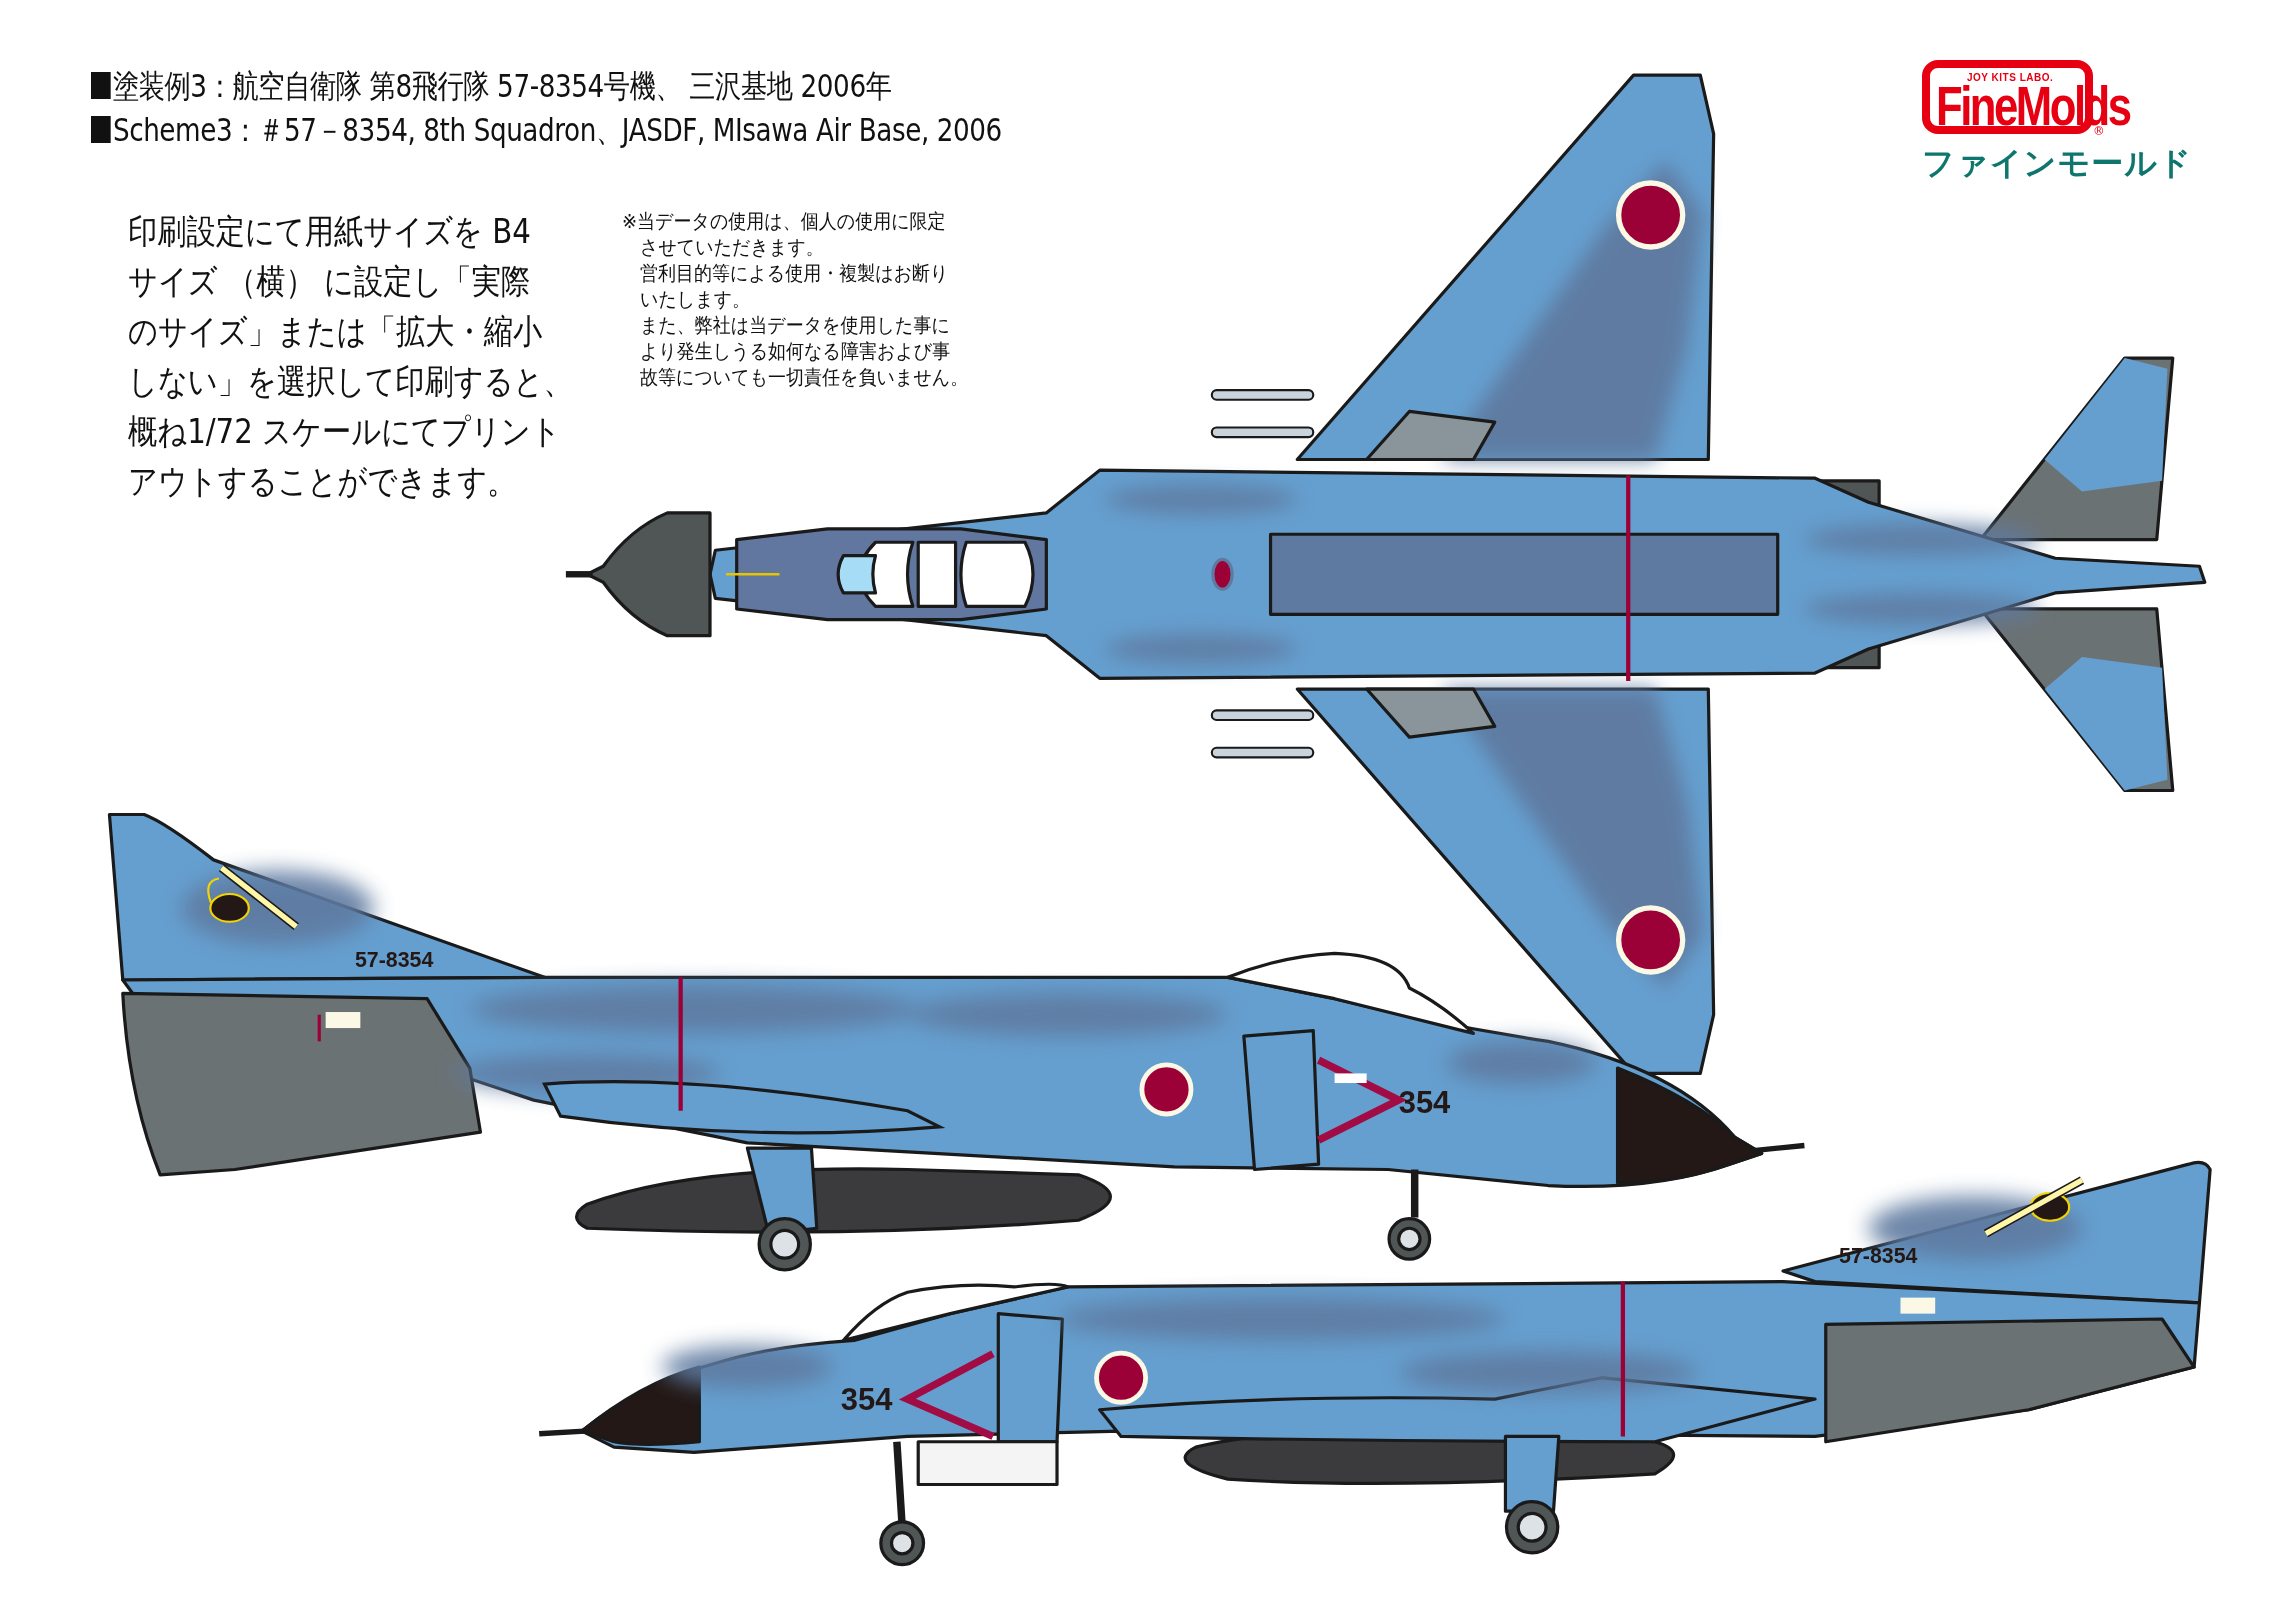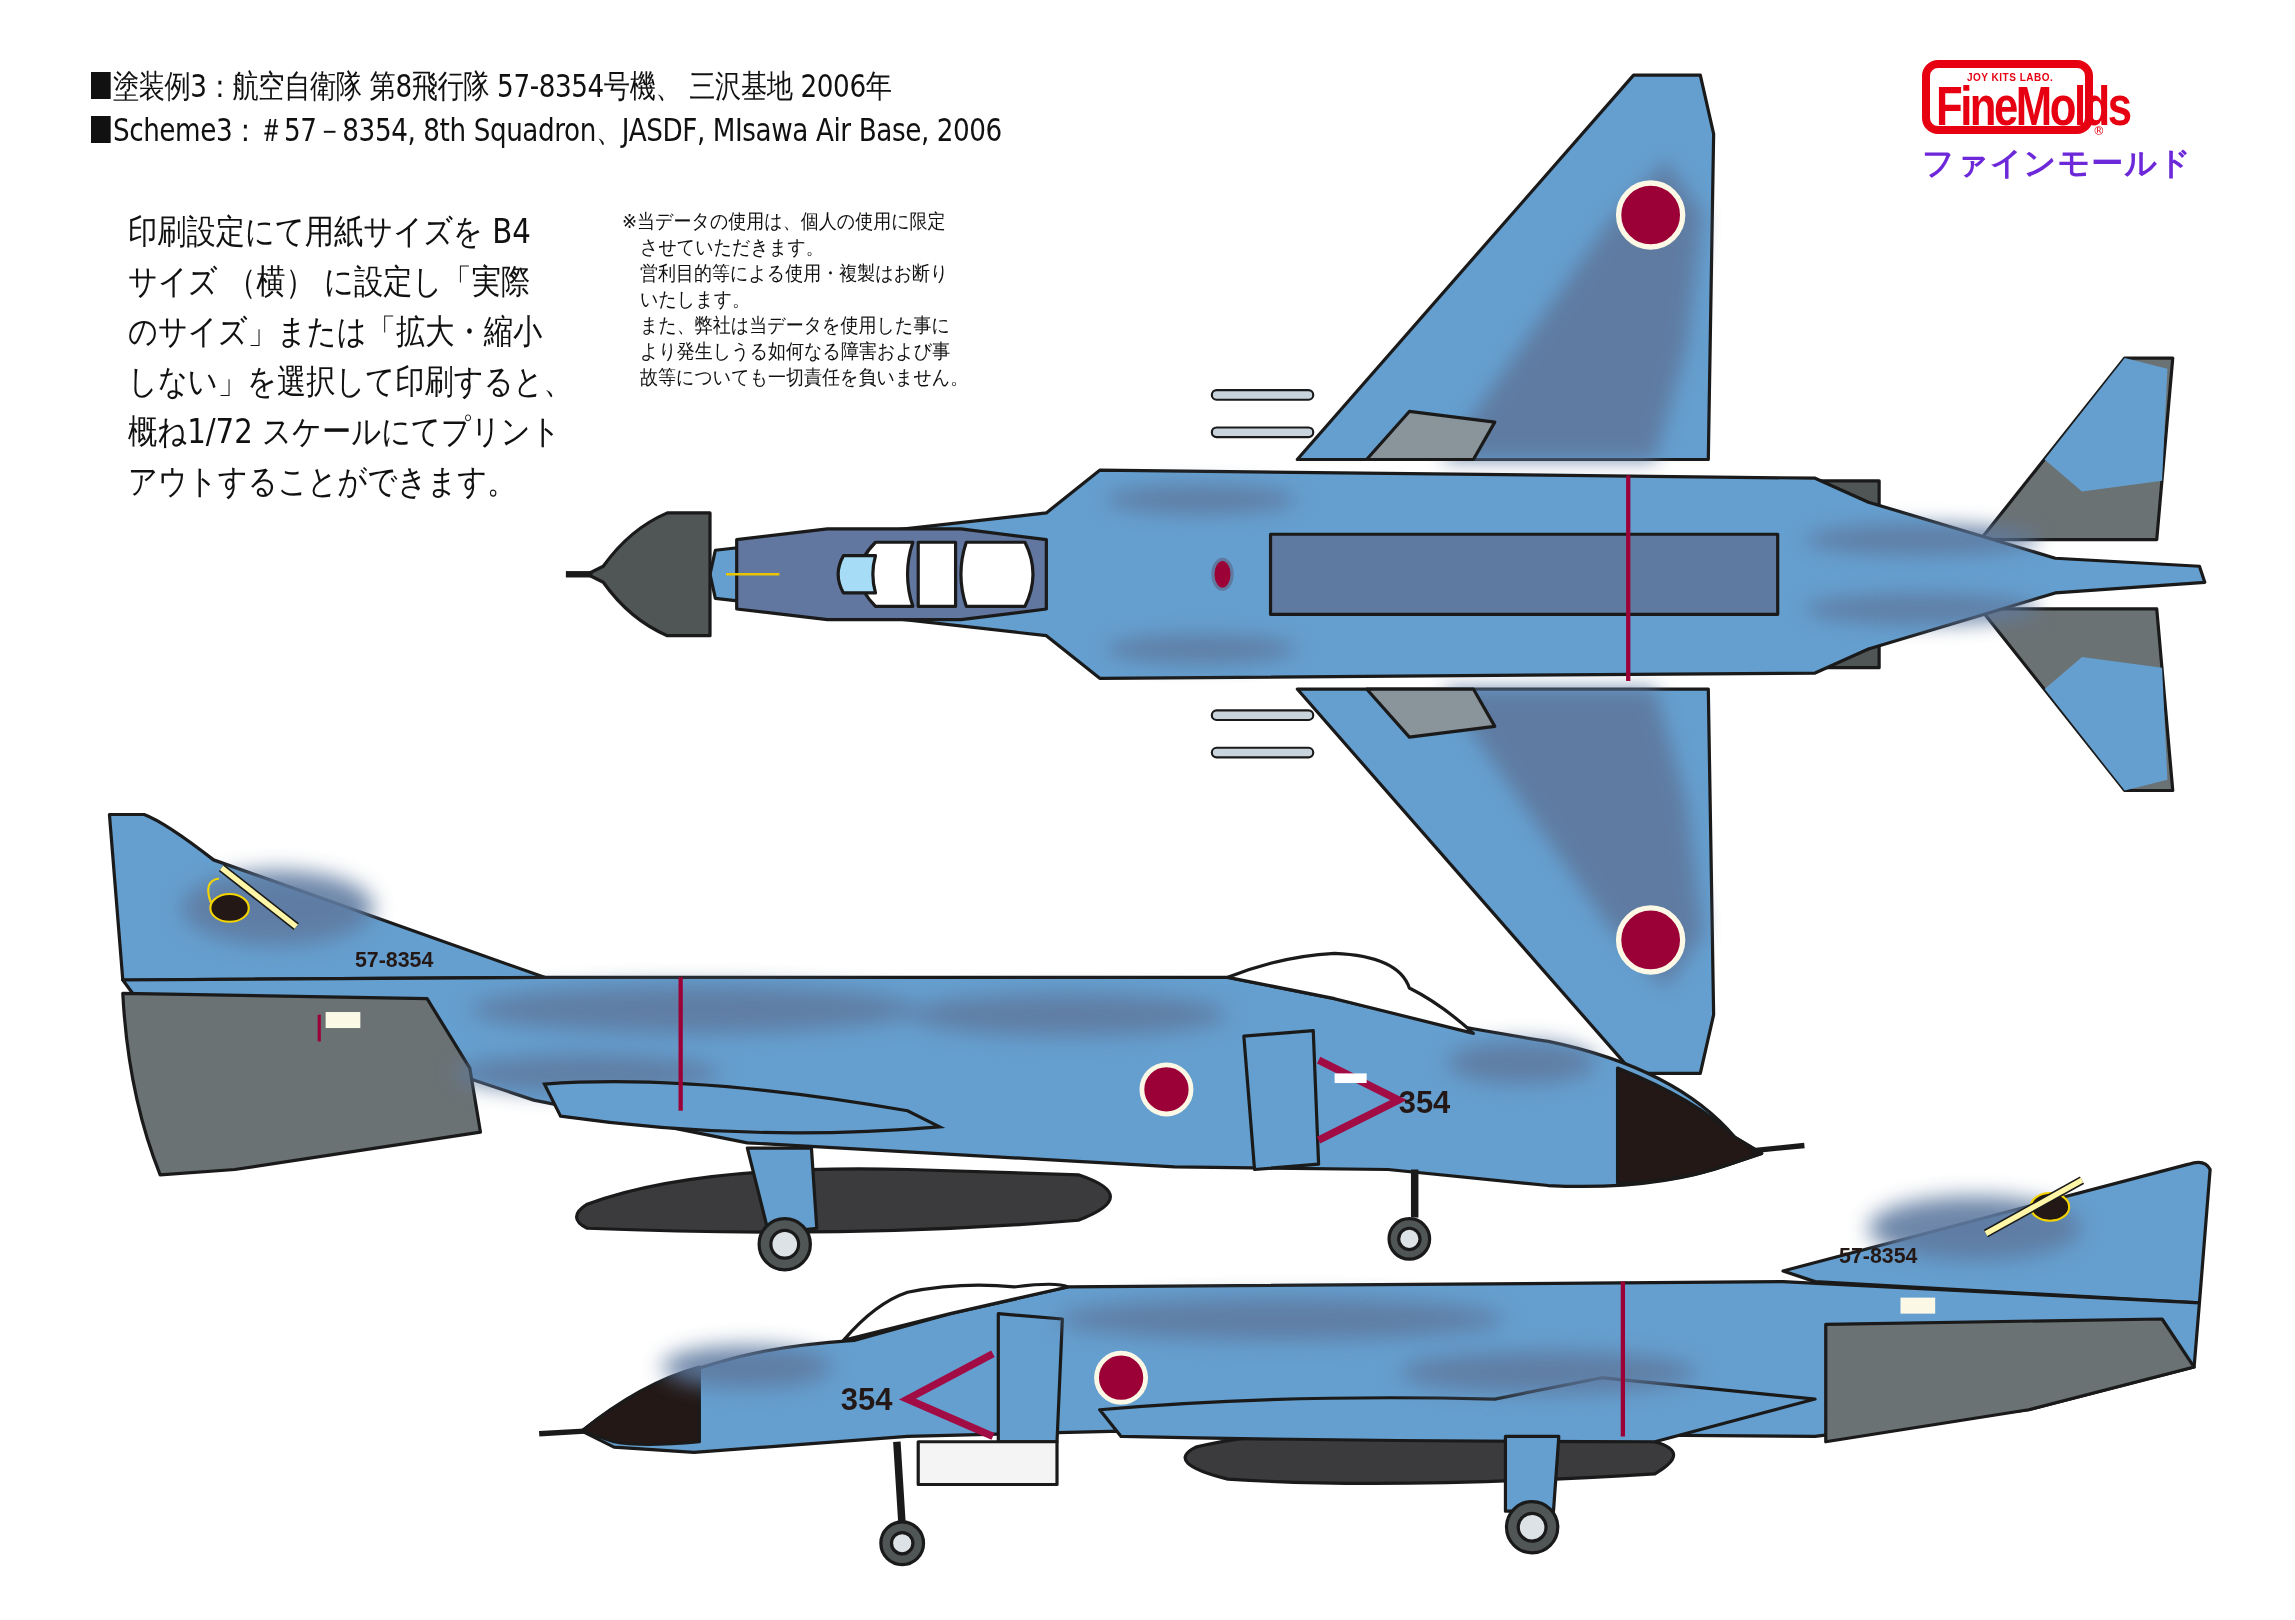--- a/index.html
+++ b/index.html
@@ -8,21 +8,21 @@
   .header .line{font-size:32px;line-height:44px;white-space:nowrap;letter-spacing:-0.5px;transform:scaleX(0.82);transform-origin:left center;}
   .header .sq{display:inline-block;width:23.5px;height:27px;background:#111;vertical-align:-2.1px;margin-right:3.2px;}
   .note-main{position:absolute;left:128px;top:206px;font-size:34px;line-height:50px;transform:scaleX(0.86);transform-origin:left top;white-space:nowrap;}
   .note-legal{position:absolute;left:622px;top:208px;font-size:20px;line-height:26px;transform:scaleX(0.9);transform-origin:left top;white-space:nowrap;}
   .note-legal .indent{padding-left:20px;}
   .logo{position:absolute;left:1922px;top:60px;}
   .logo .box{width:171px;height:74px;border:8.5px solid #e60012;border-radius:16px;position:relative;box-sizing:border-box;}
   .logo .tag{position:absolute;left:37px;top:4.3px;font-size:10px;font-weight:bold;color:#e60012;letter-spacing:0.5px;font-family:"Liberation Sans",sans-serif;}
   .logo .brand{position:absolute;left:6.4px;top:7.5px;font-size:56px;font-weight:bold;color:#e60012;letter-spacing:-3.2px;transform:scaleX(0.78);transform-origin:left top;font-family:"Liberation Sans",sans-serif;line-height:59px;}
   .logo .reg{position:absolute;left:171px;top:64px;font-size:11.7px;color:#e60012;}
-  .logo .kana{margin-top:7.5px;font-size:32px;font-weight:bold;letter-spacing:1.1px;color:#6d28d9;white-space:nowrap;}
+  .logo .kana{margin-top:7.5px;font-size:32px;font-weight:bold;letter-spacing:1.1px;color:#0f766e;white-space:nowrap;}
   svg{position:absolute;}
 </style>
 </head>
 <body>
 
 <div class="header">
   <div class="line"><span class="sq"></span><span>塗装例3：航空自衛隊 第8飛行隊 57-8354号機、 三沢基地 2006年</span></div>
   <div class="line"><span class="sq"></span><span>Scheme3：＃57－8354, 8th Squadron、JASDF, MIsawa Air Base, 2006</span></div>
 </div>
 

